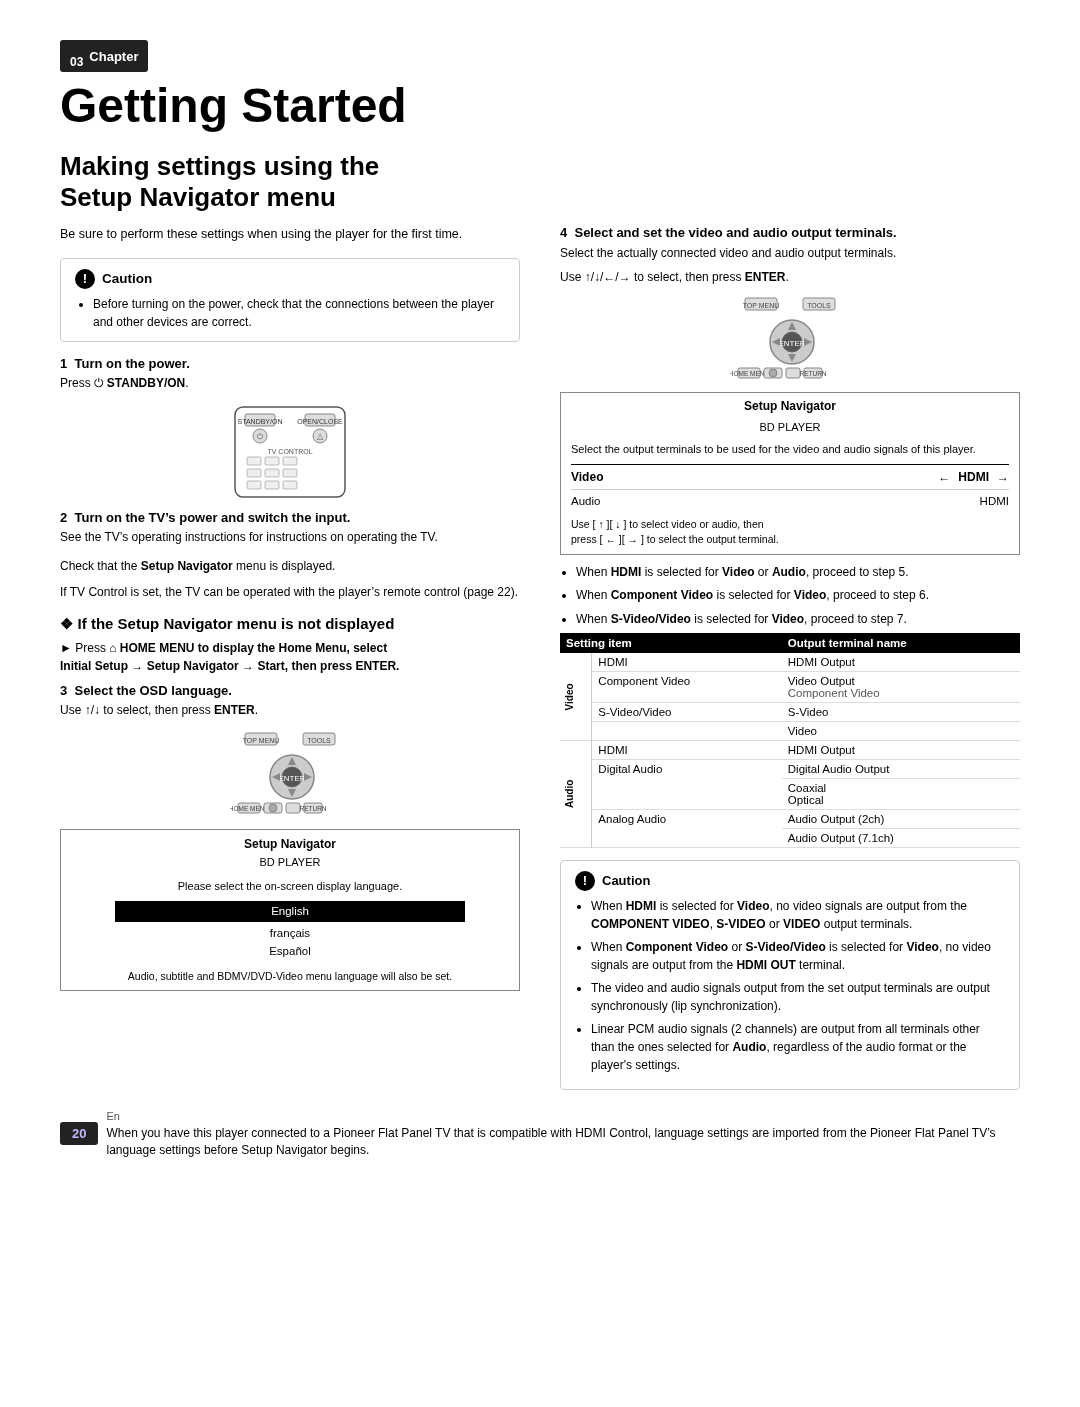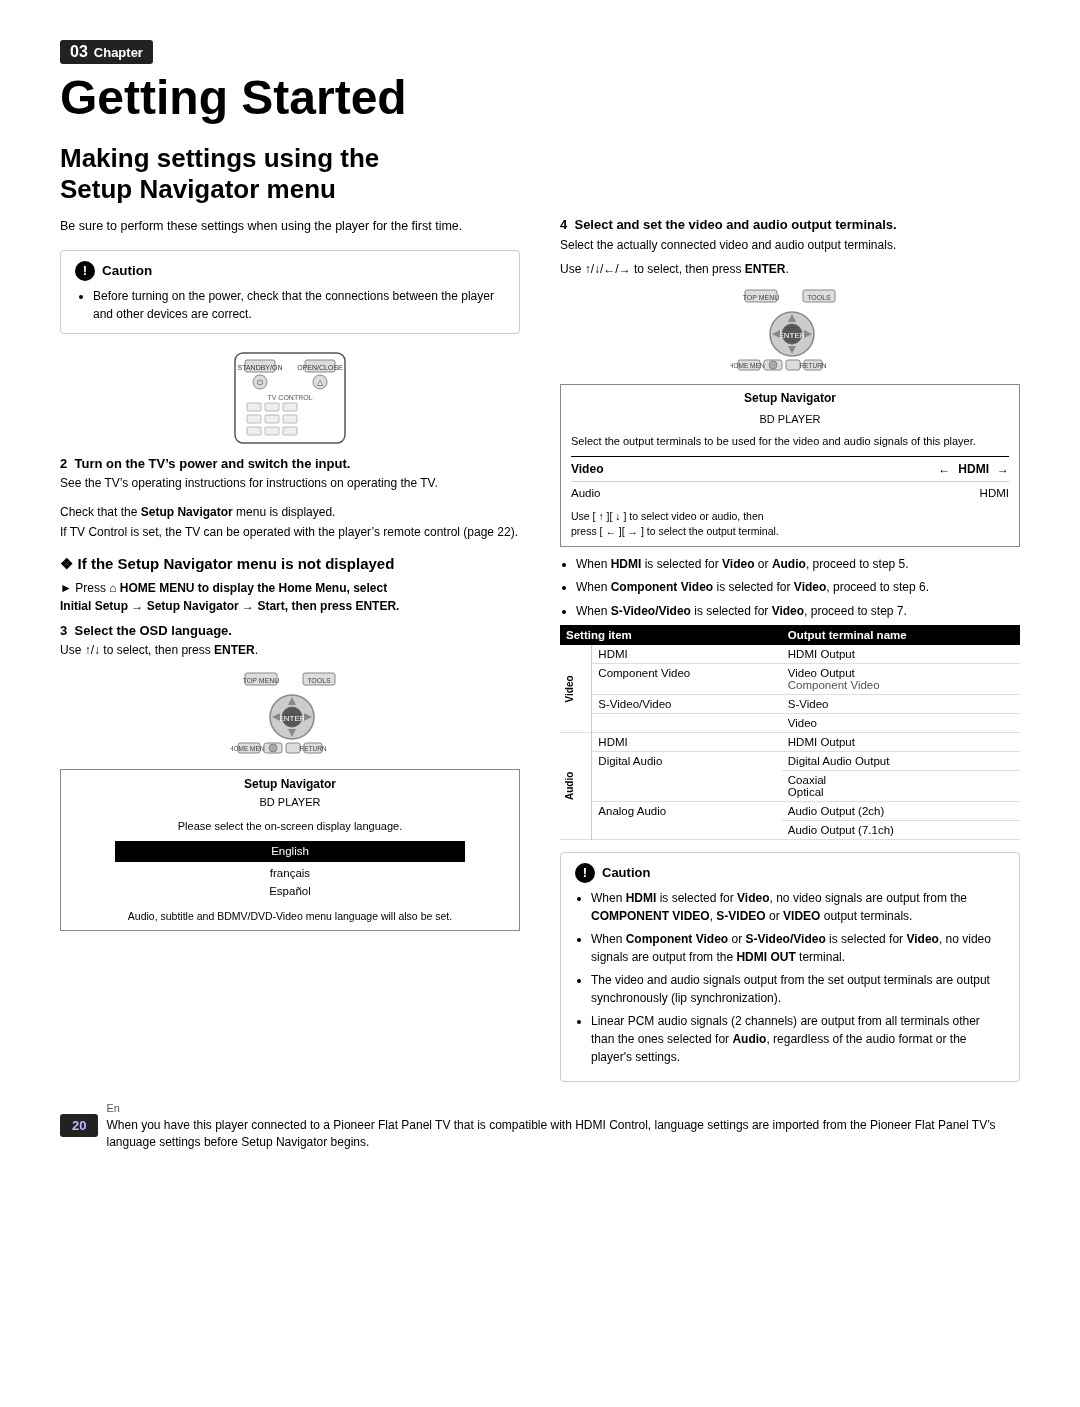--- a/index.html
+++ b/index.html
@@ -27,22 +27,23 @@
       align-items: center;
       background: #222;
       color: #fff;
       font-size: 13px;
       font-weight: bold;
       padding: 3px 10px;
       border-radius: 3px;
       margin-bottom: 4px;
     }
     .chapter-number {
-      font-size: 16px;
+      font-size: 12px;
       margin-right: 6px;
+      margin-top: 12px;
     }
     .chapter-word {
       font-size: 13px;
       text-align: center;
     }
     .main-title {
       font-size: 48px;
       font-weight: bold;
       line-height: 1.1;
       margin-top: 4px;
@@ -333,20 +334,28 @@
     <div class="caution-box">
       <div class="caution-title">
         <span class="caution-icon">!</span>
         <span>Caution</span>
       </div>
       <ul class="caution-list">
         <li>Before turning on the power, check that the connections between the player and other devices are correct.</li>
       </ul>
     </div>
 
+    <div class="step">
+      <div class="step-heading">
+        <span>1</span>&nbsp;&nbsp;<span>Turn on the power.</span>
+      </div>
+      <div class="step-body">
+        Press ⏻ <strong>STANDBY/ON</strong>.
+      </div>
+    </div>
 
     <svg class="remote-svg" width="130" height="100" viewBox="0 0 130 100">
       <rect x="10" y="5" width="110" height="90" rx="8" ry="8" fill="none" stroke="#555" stroke-width="1.5"></rect>
 
       <rect x="20" y="12" width="30" height="12" rx="2" fill="#ddd" stroke="#888" stroke-width="1"></rect>
       <text x="35" y="22" text-anchor="middle" font-size="7" fill="#333">STANDBY/ON</text>
       <rect x="80" y="12" width="30" height="12" rx="2" fill="#ddd" stroke="#888" stroke-width="1"></rect>
       <text x="95" y="22" text-anchor="middle" font-size="7" fill="#333">OPEN/CLOSE</text>
 
       <circle cx="35" cy="34" r="7" fill="#ddd" stroke="#888" stroke-width="1"></circle>
@@ -367,21 +376,21 @@
       <rect x="40" y="79" width="14" height="8" rx="1" fill="#eee" stroke="#aaa" stroke-width="0.8"></rect>
       <rect x="58" y="79" width="14" height="8" rx="1" fill="#eee" stroke="#aaa" stroke-width="0.8"></rect>
     </svg>
 
     <div class="step">
       <div class="step-heading">
         <span>2</span>&nbsp;&nbsp;<span>Turn on the TV’s power and switch the input.</span>
       </div>
       <div class="step-body">
         <p style="margin-bottom:11px;">See the TV’s operating instructions for instructions on operating the TV.</p>
-        <p style="margin-bottom:2px;">Check that the <strong>Setup Navigator</strong> menu is displayed.</p>
+        <p style="margin-bottom:8px;">Check that the <strong>Setup Navigator</strong> menu is displayed.</p>
         <p>If TV Control is set, the TV can be operated with the player’s remote control (page 22).</p>
       </div>
     </div>
 
     <div class="subsection-title">
       <span>❖ If the Setup Navigator menu is not displayed</span>
     </div>
 
     <div class="press-instruction">
       ► Press ⌂ <strong>HOME MENU to display the Home Menu, select</strong><br>

